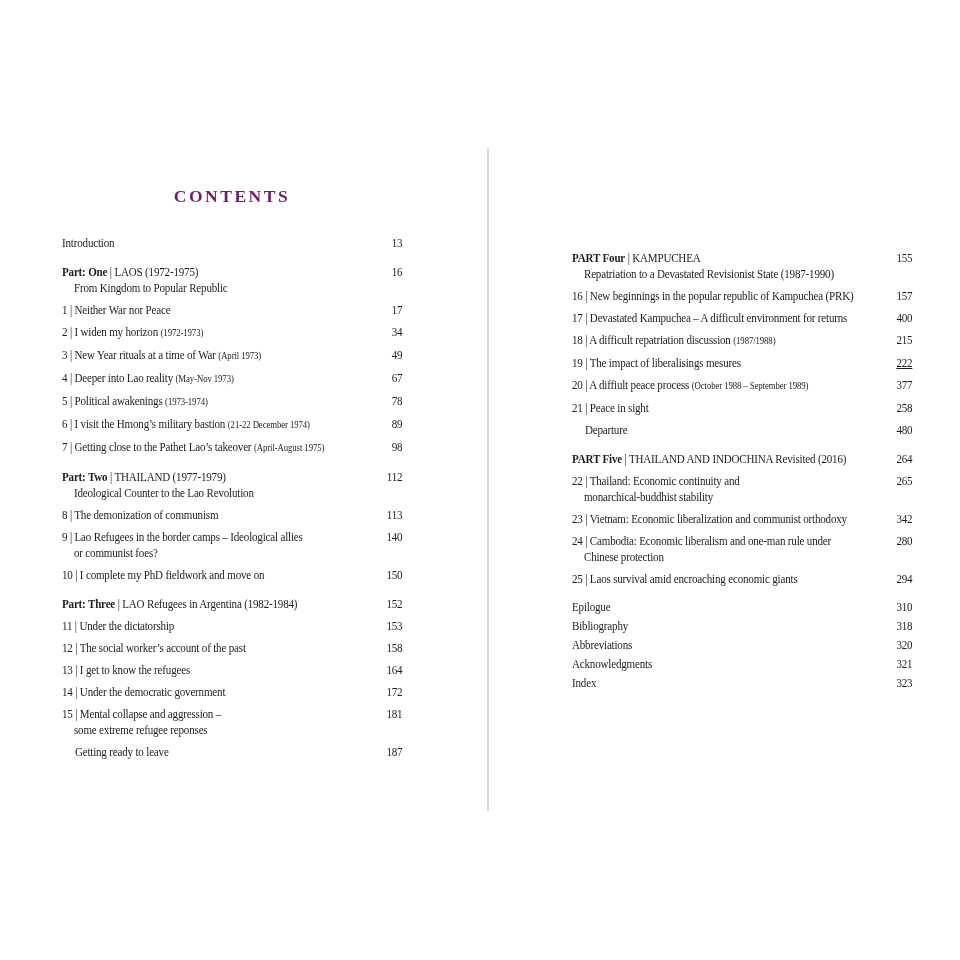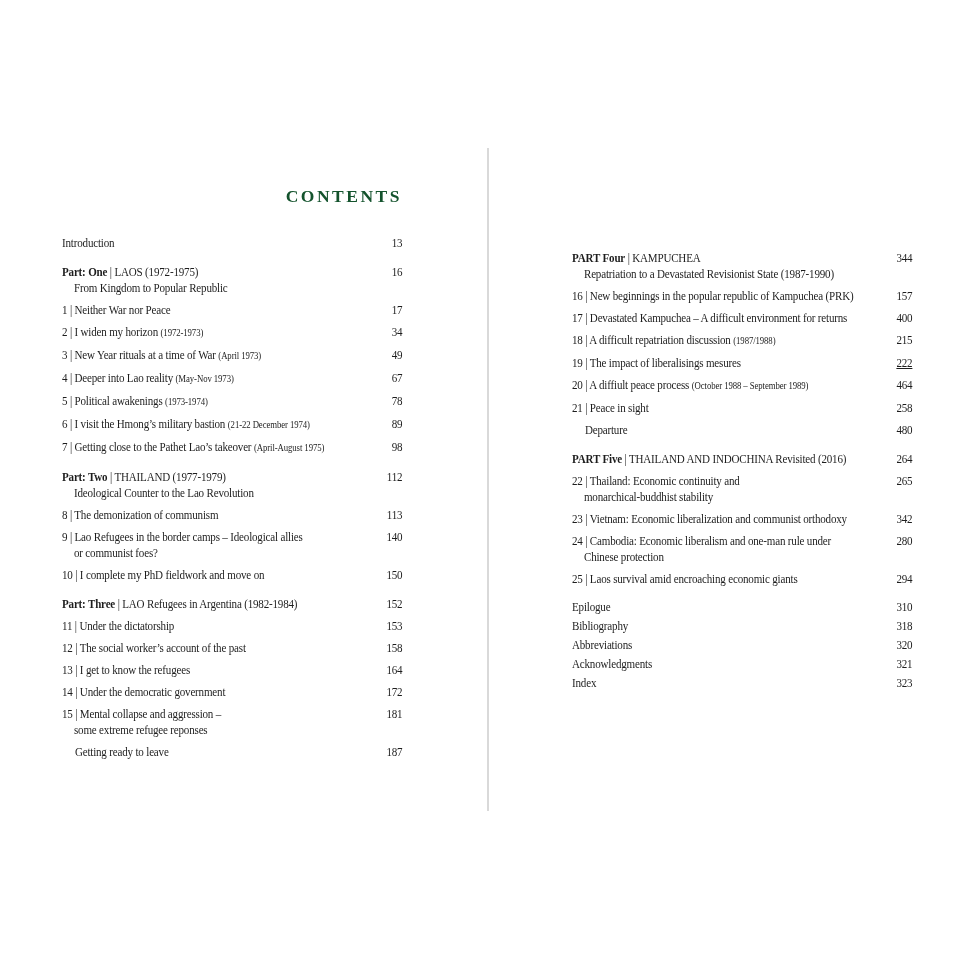--- a/index.html
+++ b/index.html
@@ -14,24 +14,24 @@
     background: #ffffff;
     overflow: hidden;
     font-family: "Liberation Serif", serif;
     color: #1d1d1d;
   }
   .contents-title {
     position: absolute;
     left: 62px;
     top: 174px;
     width: 340px;
-    text-align: right;
+    text-align: center;
     font-size: 17.5px;
     letter-spacing: 2.5px;
-    color: #14532d;
+    color: #701a75;
   }
   .column-divider {
     position: absolute;
     left: 487px;
     top: 148px;
     width: 2px;
     height: 663px;
   }
   .toc-col {
     position: absolute;
@@ -199,21 +199,21 @@
         <div class="row">
           <span class="title"><span>Getting ready to leave</span></span>
           <span class="page-num">187</span>
         </div>
       </div>
     </div>
   <div class="toc-col toc-col-right" id="col-right">
       <div class="entry part first first">
         <div class="row">
           <span class="title"><span class="seg-bold">PART Four</span><span> | KAMPUCHEA</span></span>
-          <span class="page-num">344</span>
+          <span class="page-num">155</span>
         </div>
         <div class="sub">Repatriation to a Devastated Revisionist State (1987-1990)</div>
       </div>
       <div class="entry chapter">
         <div class="row">
           <span class="title"><span>16 | New beginnings in the popular republic of Kampuchea (PRK)</span></span>
           <span class="page-num">157</span>
         </div>
       </div>
       <div class="entry chapter">
@@ -230,21 +230,21 @@
       </div>
       <div class="entry chapter">
         <div class="row">
           <span class="title"><span>19 | The impact of liberalisings mesures</span></span>
           <span class="page-num page-underline">222</span>
         </div>
       </div>
       <div class="entry chapter">
         <div class="row">
           <span class="title"><span>20 | A diffiult peace process </span><span class="seg-small">(October 1988 – September 1989)</span></span>
-          <span class="page-num">464</span>
+          <span class="page-num">377</span>
         </div>
       </div>
       <div class="entry chapter">
         <div class="row">
           <span class="title"><span>21 | Peace in sight</span></span>
           <span class="page-num">258</span>
         </div>
       </div>
       <div class="entry unnumbered">
         <div class="row">

